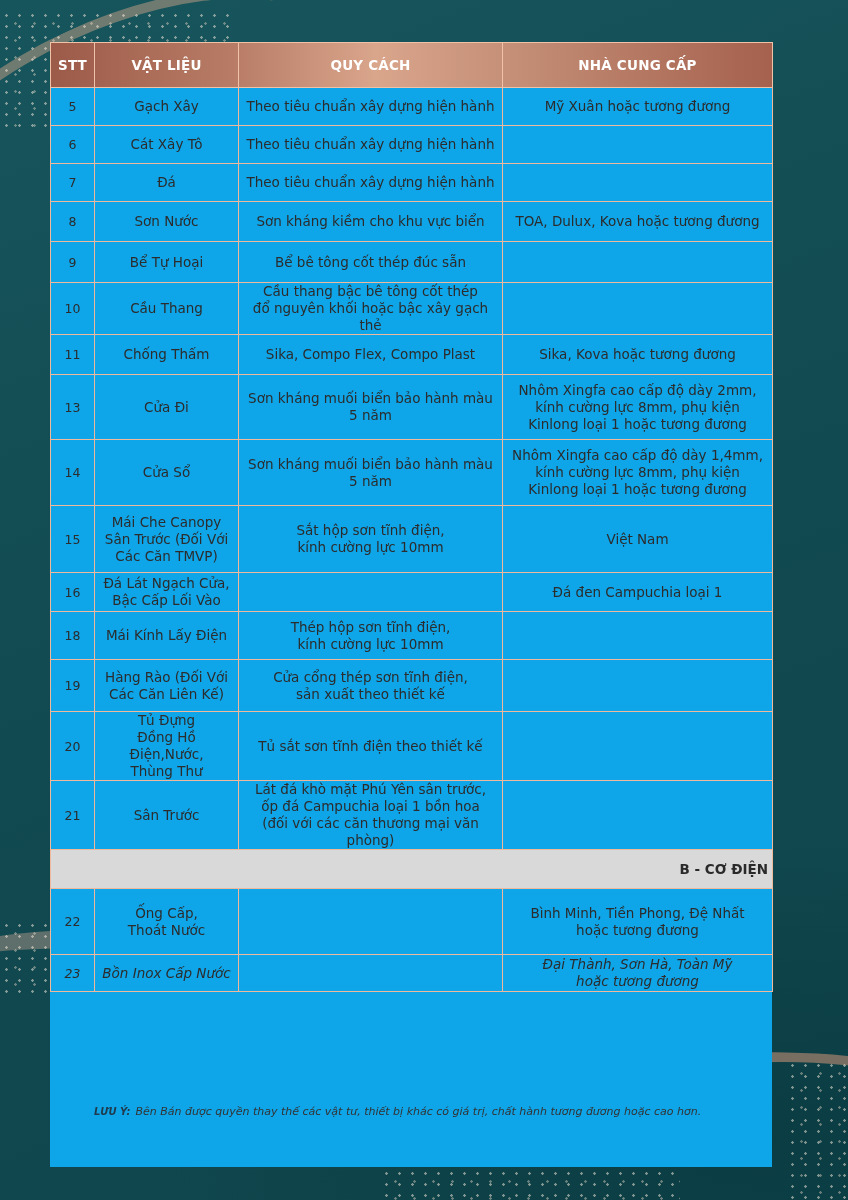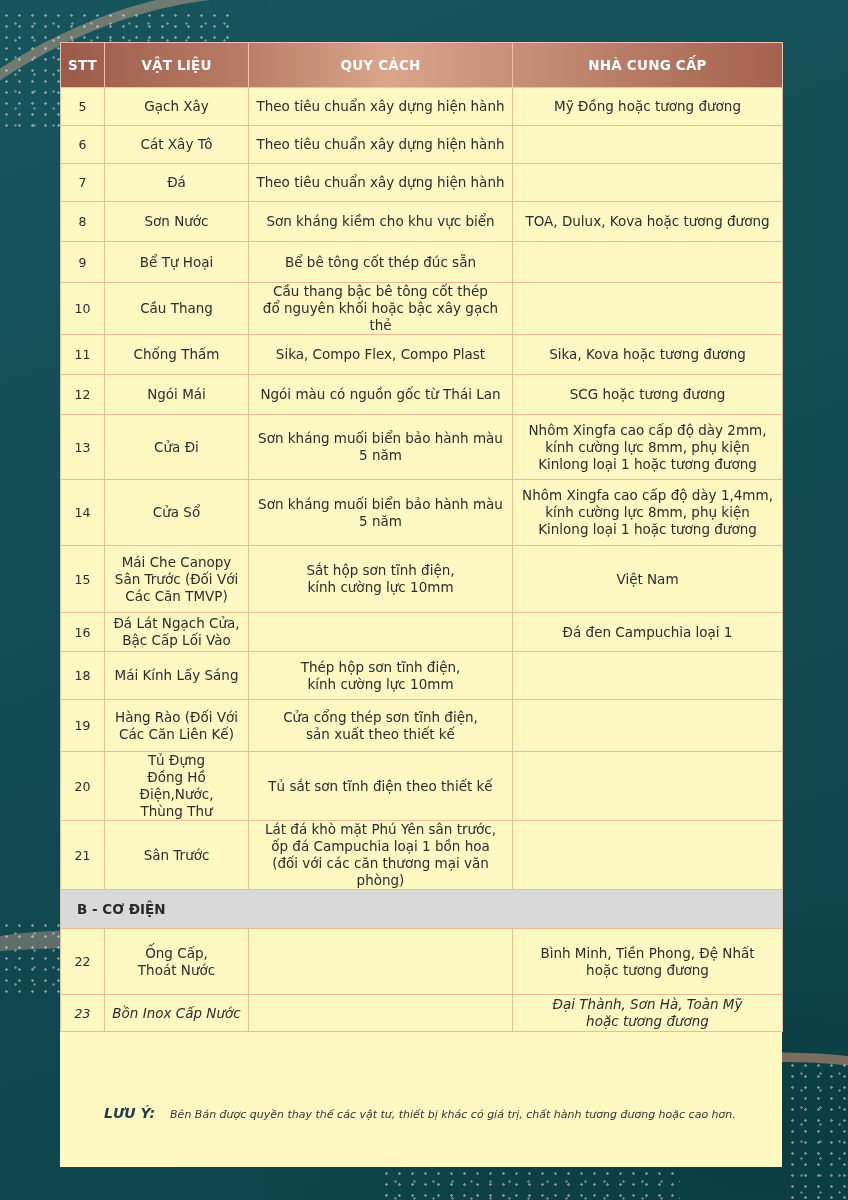--- a/index.html
+++ b/index.html
@@ -28,22 +28,22 @@
     background-size: 13px 11px, 19px 17px;
     background-position: 0 0, 6px 5px;
     opacity: 0.55;
   }
   .sp1 { left: 0; top: 10px; width: 230px; height: 120px; }
   .sp2 { left: 0; top: 920px; width: 64px; height: 80px; }
   .sp3 { left: 786px; top: 1060px; width: 62px; height: 140px; }
   .sp4 { left: 380px; top: 1168px; width: 300px; height: 32px; }
 
   .sheet {
-    position: absolute; left: 60px; top: 42px; width: 722px; height: 1125px;
-    background: #fef9c3;
+    position: absolute; left: 50px; top: 42px; width: 722px; height: 1125px;
+    background: #0ea5e9;
   }
   table.spec {
     width: 722px; border-collapse: collapse; table-layout: fixed;
     font-family: "DejaVu Sans", sans-serif; color: #2c2c2c; font-size: 13.5px;
   }
   table.spec col.c-stt { width: 44px; }
   table.spec col.c-mat { width: 144px; }
   table.spec col.c-spec { width: 264px; }
   table.spec col.c-sup { width: 270px; }
   table.spec th {
@@ -56,29 +56,29 @@
     background: linear-gradient(90deg, #9c5a48 0%, #b87c66 25%, #d9a58b 45%, #c38d76 65%, #a5614d 100%);
   }
   table.spec td {
     border: 1.5px solid #f0b99c;
     text-align: center; vertical-align: middle;
     line-height: 17px; padding: 0 4px;
   }
   td.stt { font-size: 12.5px; }
   td.sup { text-align: left; padding-left: 13px; }
   tr.section td {
-    background: #d9d9d9; text-align: left; padding-left: 16px;
+    background: #d9d9d9; text-align: right; padding-left: 16px;
     font-weight: bold; font-size: 13.5px; color: #2a2a2a;
   }
   .note {
     position: absolute; left: 44px; top: 1063px; width: 670px;
     font-size: 11px; color: #333; font-style: italic;
     font-family: "DejaVu Sans", sans-serif;
   }
-  .note .label { font-weight: bold; font-style: italic; color: #1f3b4d; margin-right: 15px; font-size: 14px; }
+  .note .label { font-weight: bold; font-style: italic; color: #1f3b4d; margin-right: 5px; font-size: 10px; }
   .multiline { white-space: pre-line; }
 </style>
 </head>
 <body>
 
 <div class="swoosh sw1"></div>
 <div class="swoosh sw2"></div>
 <div class="swoosh sw3"></div>
 <div class="sparkles sp1"></div>
 <div class="sparkles sp2"></div>
@@ -99,21 +99,21 @@
         <th>VẬT LIỆU</th>
         <th>QUY CÁCH</th>
         <th>NHÀ CUNG CẤP</th>
       </tr>
     </thead>
     <tbody id="tbody-a">
         <tr style="height: 38px;">
           <td class="stt">5</td>
           <td class="mat multiline">Gạch Xây</td>
           <td class="spec multiline">Theo tiêu chuẩn xây dựng hiện hành</td>
-          <td class="sup multiline">Mỹ Đồng hoặc tương đương</td>
+          <td class="sup multiline">Mỹ Xuân hoặc tương đương</td>
         </tr>
         <tr style="height: 38px;">
           <td class="stt">6</td>
           <td class="mat multiline">Cát Xây Tô</td>
           <td class="spec multiline">Theo tiêu chuẩn xây dựng hiện hành</td>
           <td class="sup multiline"></td>
         </tr>
         <tr style="height: 38px;">
           <td class="stt">7</td>
           <td class="mat multiline">Đá</td>
@@ -137,26 +137,20 @@
           <td class="mat multiline">Cầu Thang</td>
           <td class="spec multiline">Cầu thang bậc bê tông cốt thép
 đổ nguyên khối hoặc bậc xây gạch thẻ</td>
           <td class="sup multiline"></td>
         </tr>
         <tr style="height: 40px; margin-top: 31px;">
           <td class="stt">11</td>
           <td class="mat multiline">Chống Thấm</td>
           <td class="spec multiline">Sika, Compo Flex, Compo Plast</td>
           <td class="sup multiline">Sika, Kova hoặc tương đương</td>
-        </tr>
-        <tr style="height: 40px;">
-          <td class="stt">12</td>
-          <td class="mat multiline">Ngói Mái</td>
-          <td class="spec multiline">Ngói màu có nguồn gốc từ Thái Lan</td>
-          <td class="sup multiline">SCG hoặc tương đương</td>
         </tr>
         <tr style="height: 65px;">
           <td class="stt">13</td>
           <td class="mat multiline">Cửa Đi</td>
           <td class="spec multiline">Sơn kháng muối biển bảo hành màu
 5 năm</td>
           <td class="sup multiline">Nhôm Xingfa cao cấp độ dày 2mm,
 kính cường lực 8mm, phụ kiện
 Kinlong loại 1 hoặc tương đương</td>
         </tr>
@@ -180,21 +174,21 @@
         </tr>
         <tr style="height: 39px;">
           <td class="stt">16</td>
           <td class="mat multiline">Đá Lát Ngạch Cửa,
 Bậc Cấp Lối Vào</td>
           <td class="spec multiline"></td>
           <td class="sup multiline">Đá đen Campuchia loại 1</td>
         </tr>
         <tr style="height: 48px;">
           <td class="stt">18</td>
-          <td class="mat multiline">Mái Kính Lấy Sáng</td>
+          <td class="mat multiline">Mái Kính Lấy Điện</td>
           <td class="spec multiline">Thép hộp sơn tĩnh điện,
 kính cường lực 10mm</td>
           <td class="sup multiline"></td>
         </tr>
         <tr style="height: 52px;">
           <td class="stt">19</td>
           <td class="mat multiline">Hàng Rào (Đối Với
 Các Căn Liên Kế)</td>
           <td class="spec multiline">Cửa cổng thép sơn tĩnh điện,
 sản xuất theo thiết kế</td>

